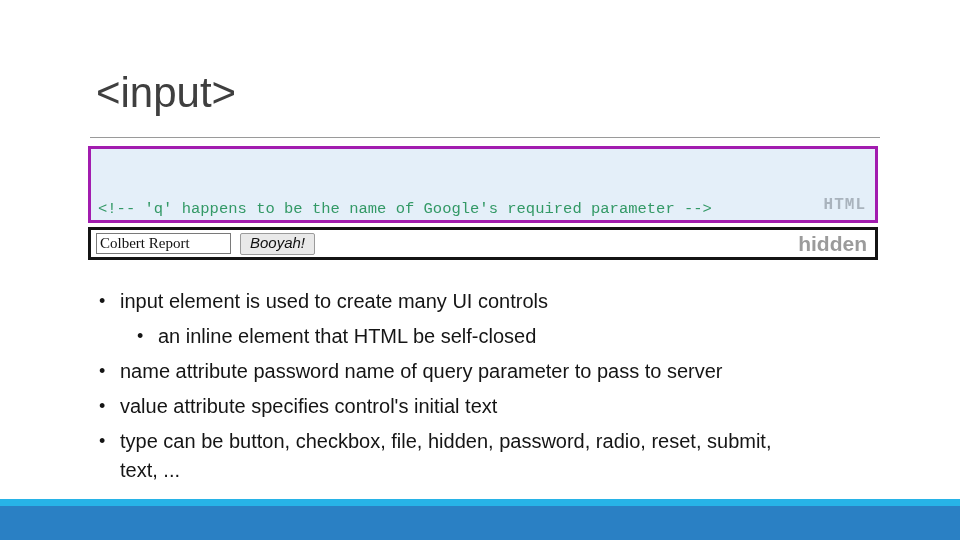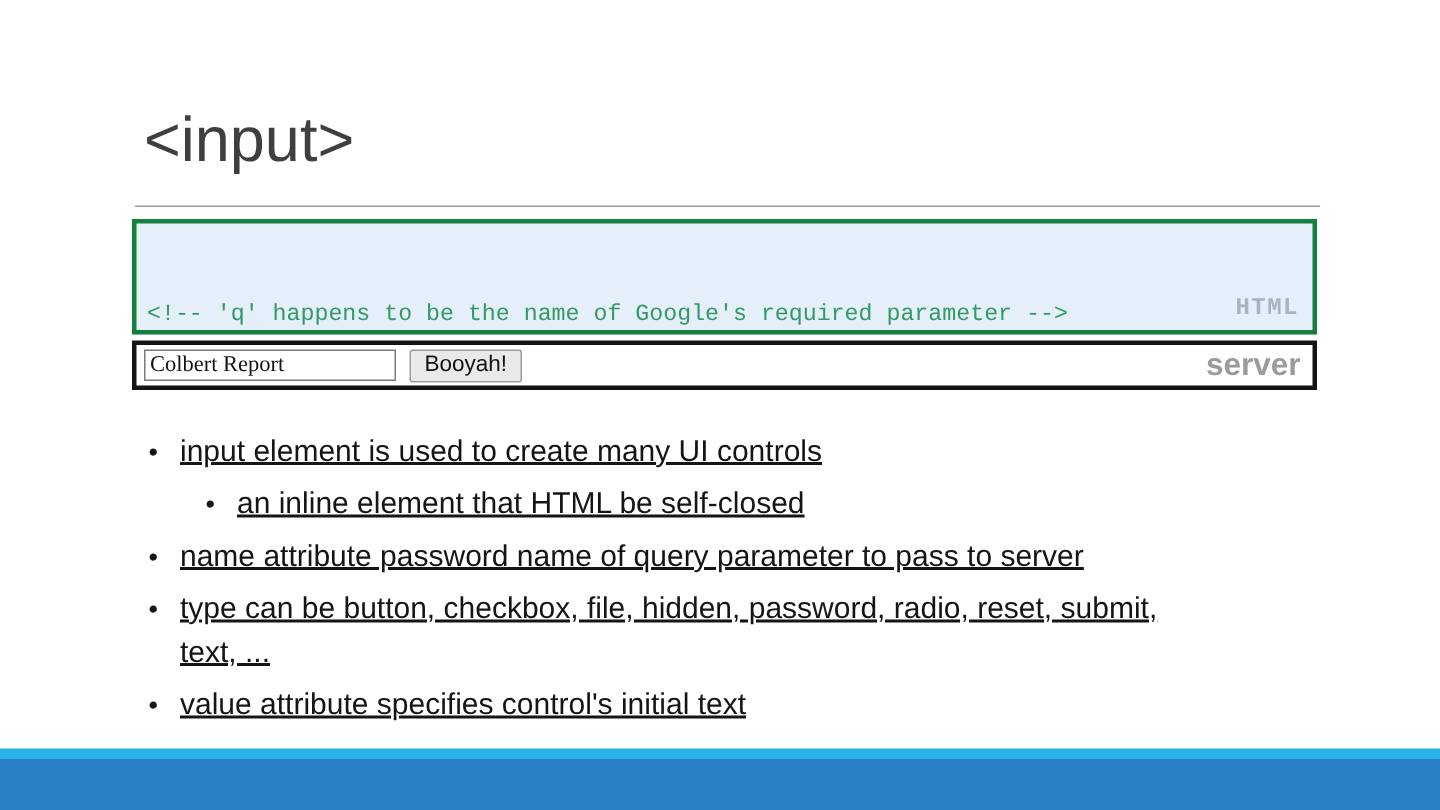--- a/index.html
+++ b/index.html
@@ -30,21 +30,21 @@
     background: #9a9a9a;
   }
 
   
   .code-box {
     position: absolute;
     left: 88px; top: 146px;
     width: 790px; height: 77px;
     box-sizing: border-box;
     background: #e4eff9;
-    border: 3px solid #15803d;
+    border: 3px solid #a21caf;
     padding: 3px 7px 2px 7px;
     font-family: "Liberation Mono", "DejaVu Sans Mono", monospace;
     font-size: 15.5px;
     line-height: 23px;
     white-space: pre;
     overflow: hidden;
   }
   .code-line.comment { color: #339966; }
   .lang-badge {
     position: absolute;
@@ -63,21 +63,21 @@
     left: 88px; top: 227px;
     width: 790px; height: 33px;
     box-sizing: border-box;
     background: #ffffff;
     border: 3px solid #141414;
     display: flex;
     align-items: center;
     padding: 0 8px 0 5px;
   }
   .demo-text-input {
-    width: 168px; height: 21px;
+    width: 135px; height: 21px;
     box-sizing: border-box;
     border: 1px solid #7a7a7a;
     background: #ffffff;
     font-family: "Liberation Serif", "DejaVu Serif", serif;
     font-size: 15px;
     color: #111111;
     padding: 0 3px;
     border-radius: 0;
     outline: none;
   }
@@ -86,20 +86,21 @@
     height: 22px;
     box-sizing: border-box;
     background: #e9e9e9;
     border: 1px solid #9b9b9b;
     border-radius: 2px;
     font-family: "Liberation Sans", sans-serif;
     font-size: 15px;
     color: #111111;
     padding: 0 9px 1px 9px;
     line-height: 18px;
+    font-style: italic;
   }
   .output-badge {
     margin-left: auto;
     font-size: 21px;
     font-weight: 700;
     color: #9b9b9b;
   }
 
   
   .bullets {
@@ -109,21 +110,20 @@
     list-style: none;
     margin: 0; padding: 0;
     font-size: 20px;
     color: #151515;
   }
   .bullets li {
     position: relative;
     padding-left: 23px;
     line-height: 29px;
     margin-bottom: 6px;
-    text-decoration: underline;
   }
   .bullets li::before {
     content: "\2022";
     position: absolute;
     left: 2px; top: 0;
     font-size: 18px;
     color: #151515;
   }
   .bullets li.sub { margin-left: 38px; }
   .wrap-line { display: block; }
@@ -153,38 +153,38 @@
   <div class="code-box">
     <div class="code-line comment">&lt;!-- 'q' happens to be the name of Google's required parameter --&gt;</div>
     
     
     <div class="lang-badge">HTML</div>
   </div>
 
   <div class="output-box">
     <input class="demo-text-input" type="text" value="Colbert Report" style="">
     <button class="demo-submit-button">Booyah!</button>
-    <div class="output-badge">server</div>
+    <div class="output-badge">hidden</div>
   </div>
 
   <ul class="bullets">
     <li>
       <span>input element is used to create many UI controls</span>
     </li>
     <li class="sub">
       <span>an inline element that HTML be self-closed</span>
     </li>
     <li>
       <span>name attribute password name of query parameter to pass to server</span>
     </li>
     <li>
+      <span>value attribute specifies control's initial text</span>
+    </li>
+    <li>
       <span>type can be button, checkbox, file, hidden, password, radio, reset, submit,</span>
       <span class="wrap-line">text, ...</span>
-    </li>
-    <li>
-      <span>value attribute specifies control's initial text</span>
     </li>
   </ul>
 
   <div class="accent-bar-light"></div>
   <div class="accent-bar-dark"></div>
 
 </div>
 
 </body></html>

